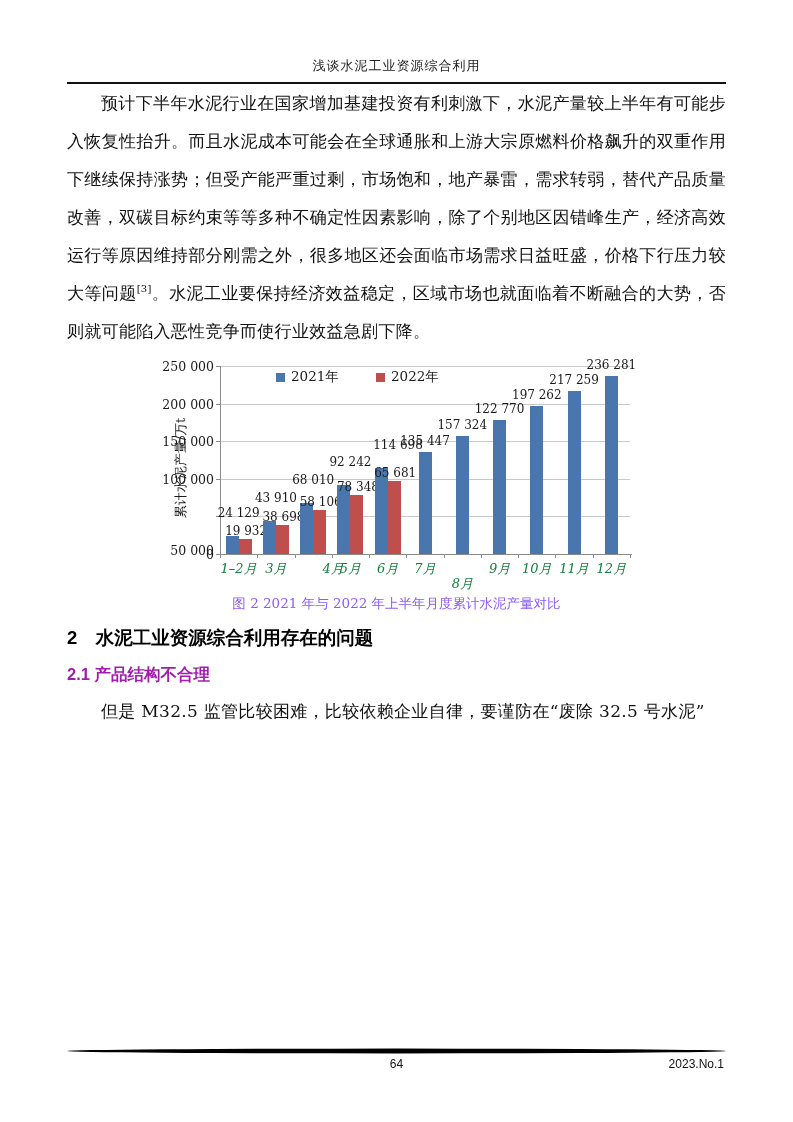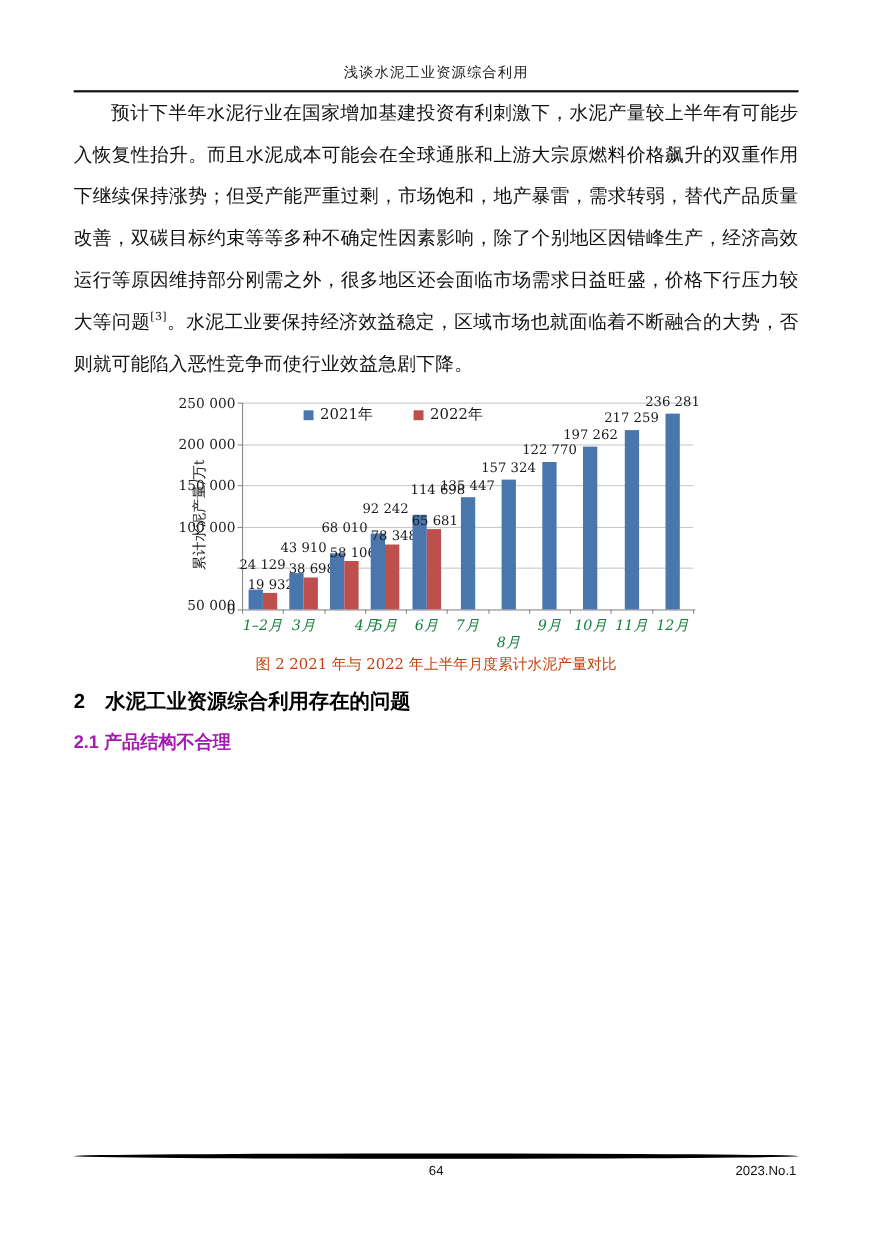--- a/index.html
+++ b/index.html
@@ -71,21 +71,21 @@
     display:flex;align-items:center;
     font-size:13.5px;color:#1a1a1a;
   }
   .chart .legend-swatch{
     display:inline-block;width:9px;height:9px;margin-right:6px;
   }
   .fig-caption{
     text-align:center;
     font-size:13.5px;
     margin-top:6px;
-    color:#c2410c;
+    color:#8b5cf6;
   }
   h2.sec{
     font-family:"Liberation Sans","DejaVu Sans",sans-serif;
     font-size:18.5px;font-weight:bold;color:#000;
     margin:12px 0 0 0;
   }
   h3.subsec{
     font-family:"Liberation Sans","DejaVu Sans",sans-serif;
     font-size:16.5px;font-weight:bold;color:#a21caf;
     margin:14px 0 6px 0;
@@ -195,20 +195,21 @@
           <div class="ytitle">累计水泥产量/万t</div>
         </div>
       <div class="fig-caption">图 2  2021 年与 2022 年上半年月度累计水泥产量对比</div>
     </div>
 
     <h2 class="sec">2　水泥工业资源综合利用存在的问题</h2>
     <h3 class="subsec">2.1 产品结构不合理</h3>
 
 
 
+    <p class="body">但是 M32.5 监管比较困难，比较依赖企业自律，要谨防在“废除 32.5 号水泥”</p>
 
   </div>
 
   <div class="footer">
     <svg class="footer-line" width="659" height="6" viewBox="0 0 659 6">
       <ellipse cx="329.5" cy="3" rx="329.5" ry="2.4" fill="#000"></ellipse>
     </svg>
     <div class="footer-row">
       <span class="footer-page">64</span>
       <span class="footer-issue">2023.No.1</span>

